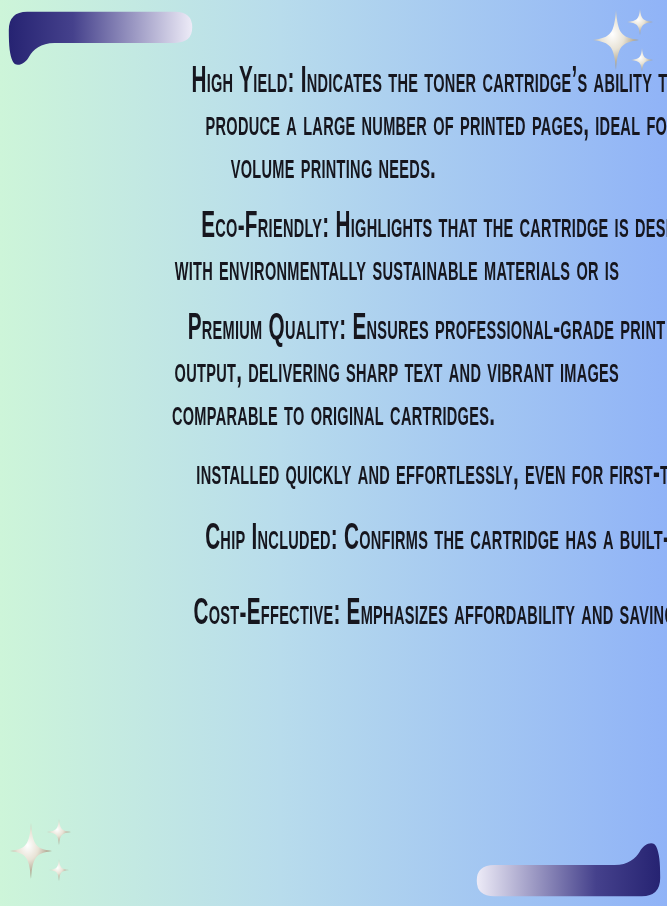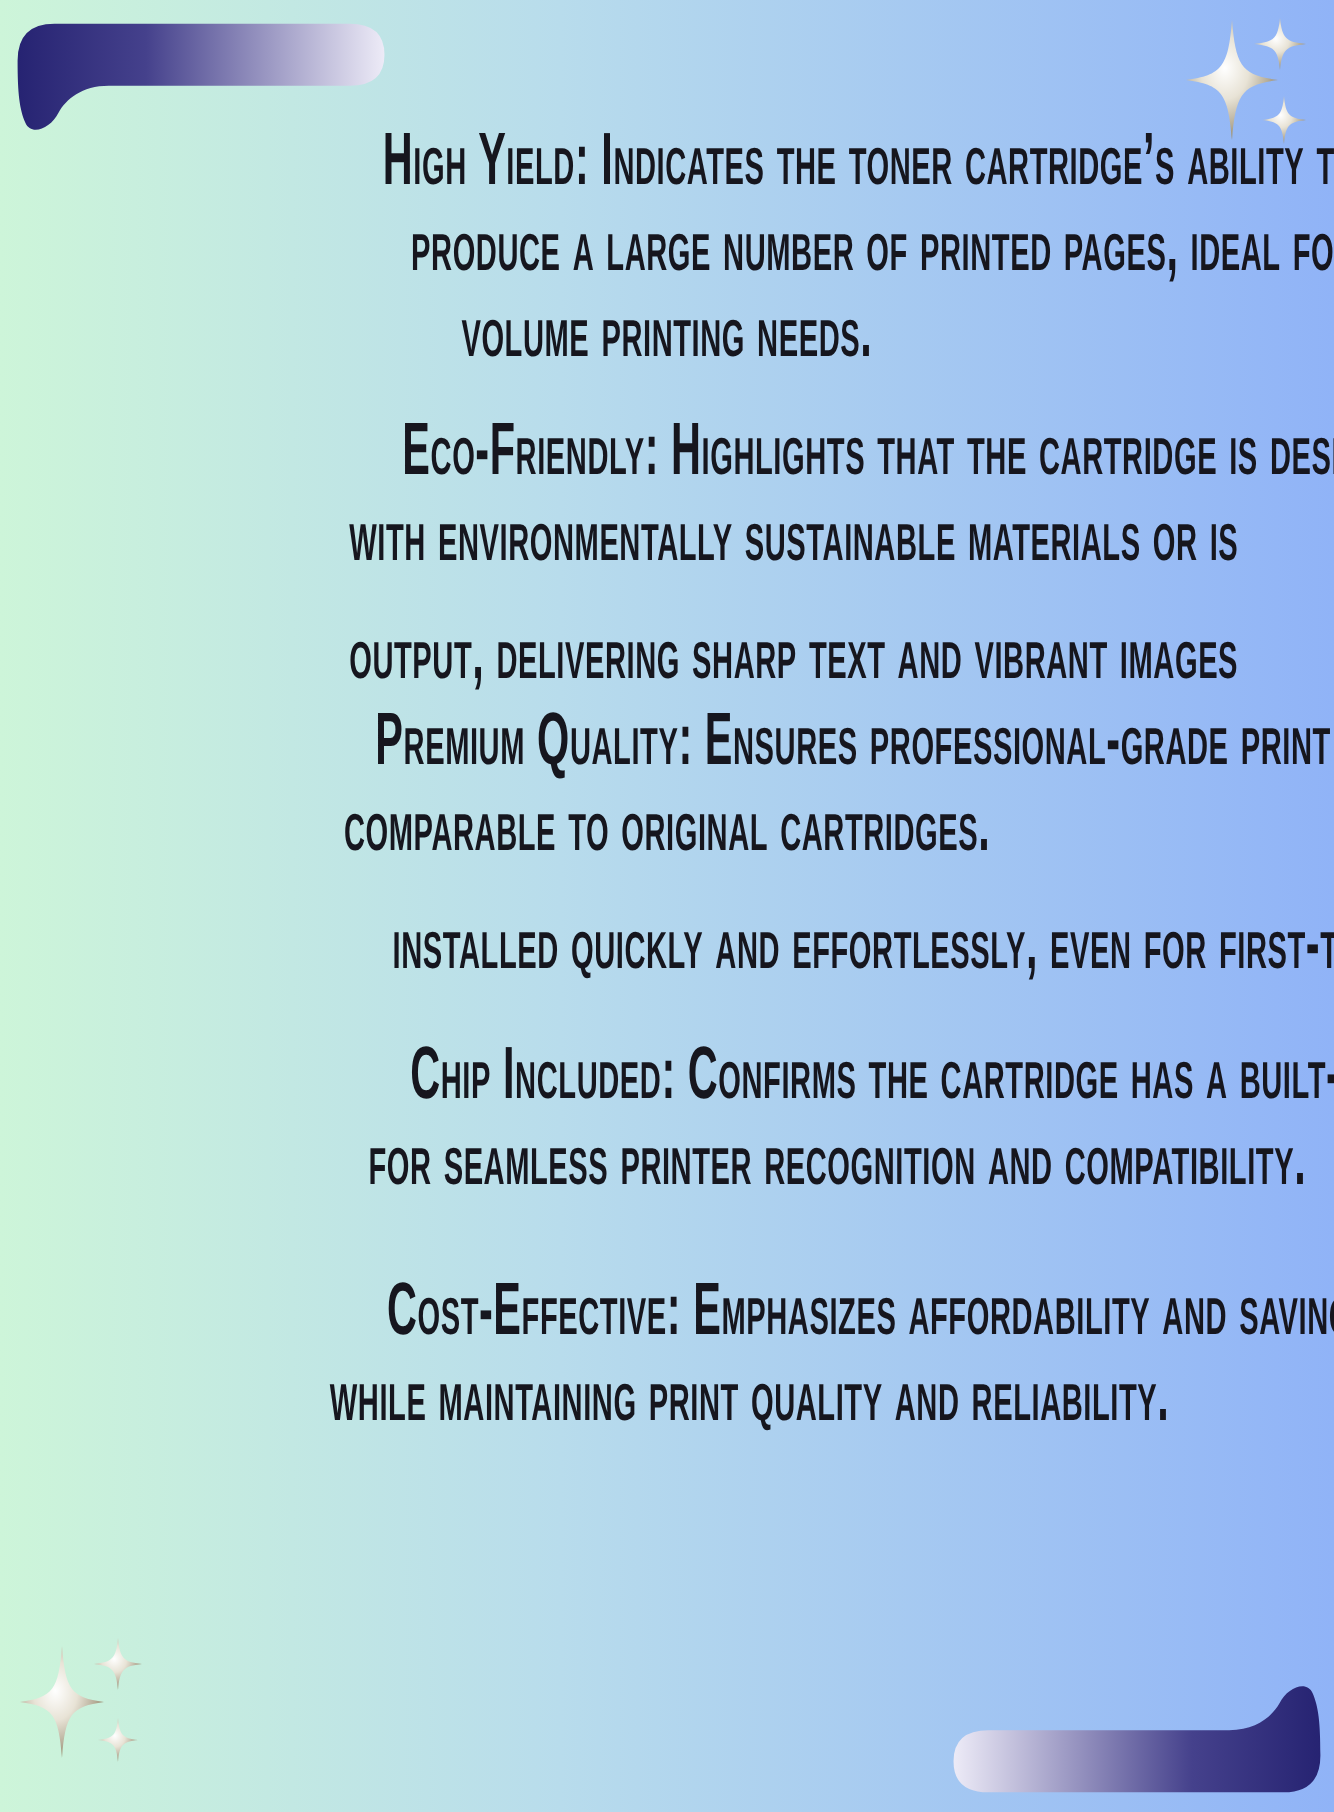--- a/index.html
+++ b/index.html
@@ -107,32 +107,30 @@
     <div class="line"><span>produce a large number of printed pages, ideal for high-</span></div>
     <div class="line"><span>volume printing needs.</span></div>
   </div>
 
   <div class="para">
     <div class="line"><span>Eco-Friendly: Highlights that the cartridge is designed</span></div>
     <div class="line"><span>with environmentally sustainable materials or is</span></div>
   </div>
 
   <div class="para">
+    <div class="line"><span>Premium Quality: Ensures professional-grade print</span></div>
     <div class="line"><span>output, delivering sharp text and vibrant images</span></div>
-    <div class="line"><span>Premium Quality: Ensures professional-grade print</span></div>
     <div class="line"><span>comparable to original cartridges.</span></div>
   </div>
 
   <div class="para">
     <div class="line"><span>installed quickly and effortlessly, even for first-time</span></div>
   </div>
 
   <div class="para">
     <div class="line"><span>Chip Included: Confirms the cartridge has a built-in chip</span></div>
-    <div class="line"><span>for seamless printer recognition and compatibility.</span></div>
   </div>
 
   <div class="para">
     <div class="line"><span>Cost-Effective: Emphasizes affordability and savings</span></div>
-    <div class="line"><span>while maintaining print quality and reliability.</span></div>
   </div>
 
 </div>
 
 </body></html>

